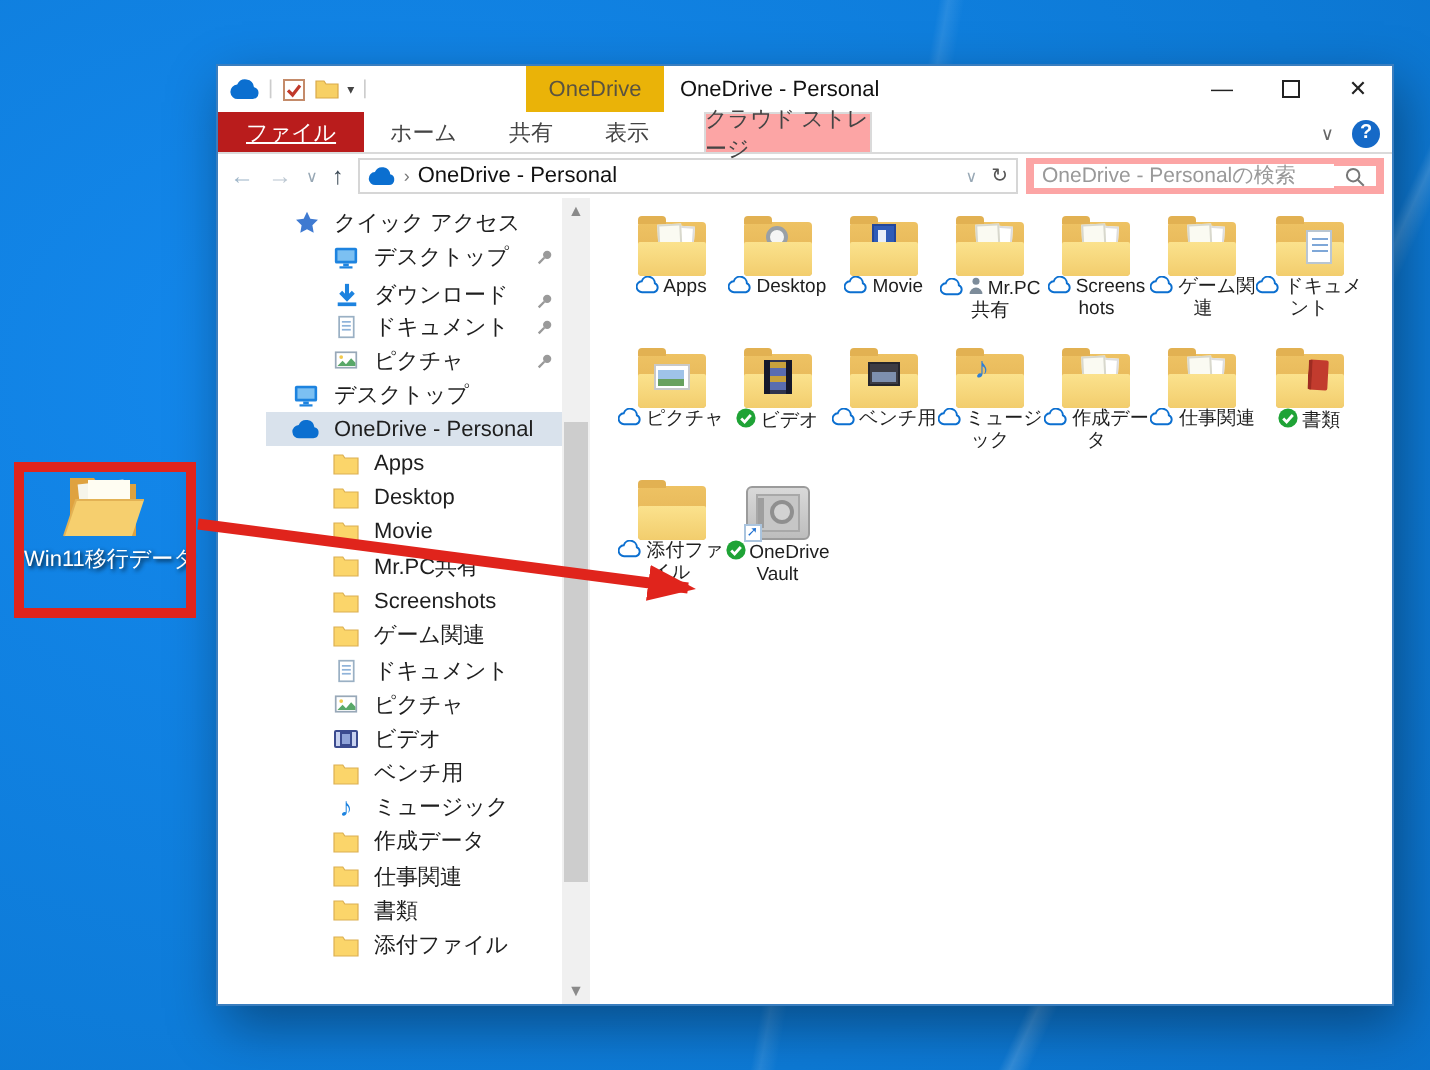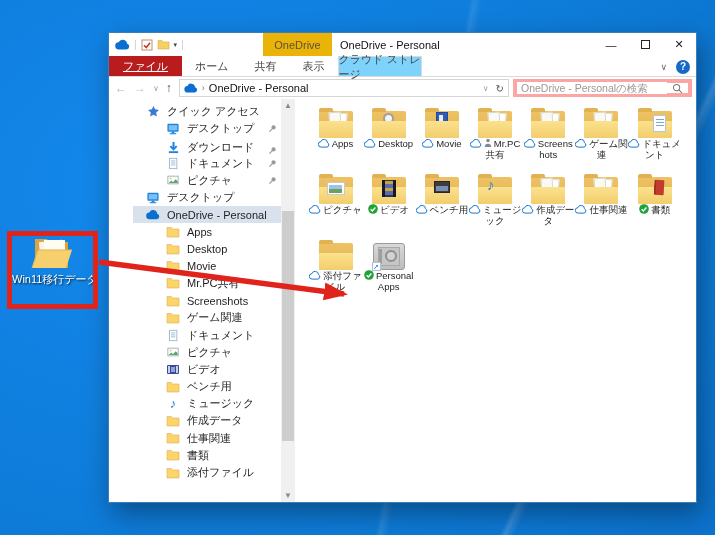--- a/index.html
+++ b/index.html
@@ -27,21 +27,21 @@
   .qat .sep { color:#ccc; font-size:10px; }
   .qat .caret { font-size:7px; color:#444; }
   .ctx-group { width:69px; background:#eab308; color:#5a5340; display:flex; align-items:center; justify-content:center; font-size:11px; }
   .win-title { flex:1; display:flex; align-items:center; padding-left:8px; color:#111; }
   .win-controls { display:flex; }
   .win-btn { width:34px; display:flex; align-items:center; justify-content:center; color:#222; font-size:11px; }
   .max-glyph { width:9px; height:9px; border:1px solid #222; display:inline-block; }
   .tabrow { height:21px; display:flex; align-items:stretch; border-bottom:1px solid #dadada; font-size:11px; flex:0 0 auto; position:relative; }
   .tab { padding:0 13px; display:flex; align-items:center; color:#444; }
   .tab.file { background:#b91c1c; color:#fff; padding:0 14px;text-decoration:underline; }
-  .tab.active { background:#7dd3fc; border:1px solid #dadada; border-bottom:none; width:84px; justify-content:center; padding:0; }
+  .tab.active { background:#fca5a5; border:1px solid #dadada; border-bottom:none; margin-left:14px; width:84px; justify-content:center; padding:0; }
   .ribbon-right { position:absolute; right:6px; top:0; height:21px; display:flex; align-items:center; gap:9px; }
   .chev { color:#666; font-size:9px; }
   .help { width:14px; height:14px; border-radius:50%; background:#1569c7; color:#fff; font-size:10px; font-weight:bold; display:flex; align-items:center; justify-content:center; }
   .navrow { height:22px; display:flex; align-items:center; padding:0 4px 0 6px; gap:4px; flex:0 0 auto; background:#fff; }
   .nav-arrows { display:flex; align-items:center; gap:7px; padding-right:3px; font-size:12px; }
   .back { color:#9fb6c9; } .fwd { color:#bcc8d2; } .navchev { font-size:8px; color:#98a8b5; } .up { color:#3c4a56; }
   .addr { flex:1; height:18px; border:1px solid #d6d6d6; display:flex; align-items:center; padding:0 4px; gap:4px; font-size:11px; color:#111; }
   .addr .crumb-sep { color:#777; font-size:9px; }
   .addr .addr-right { margin-left:auto; display:flex; gap:7px; color:#555; font-size:10px; align-items:center; }
   .search { width:179px; height:18px; border:4px solid #fca5a5; display:flex; align-items:center; flex:0 0 auto; }
@@ -624,21 +624,21 @@
                 <div class="vault">
                   <div class="door"></div>
                   <div class="bar"></div>
                   <div class="dial"></div>
                   <div class="lnk">➚</div>
                 </div>
               </div>
               <div class="glabel"><span class="st"><svg width="10" height="10" viewBox="0 0 10 10">
                     <circle cx="5" cy="5" r="4.8" fill="#1fa336"></circle>
                     <path d="M2.6 5.3l1.7 1.7 3.1-3.5" stroke="#fff" stroke-width="1.4" fill="none"></path>
-                  </svg></span><span>Personal Apps</span></div>
+                  </svg></span><span>OneDrive Vault</span></div>
             </div>
           </div>
       </div>
     </div>
 
   </div>
 
   <svg class="arrow-svg">
     <defs>
       <marker id="ah" markerUnits="userSpaceOnUse" markerWidth="26" markerHeight="22" refX="20" refY="10" orient="auto">

